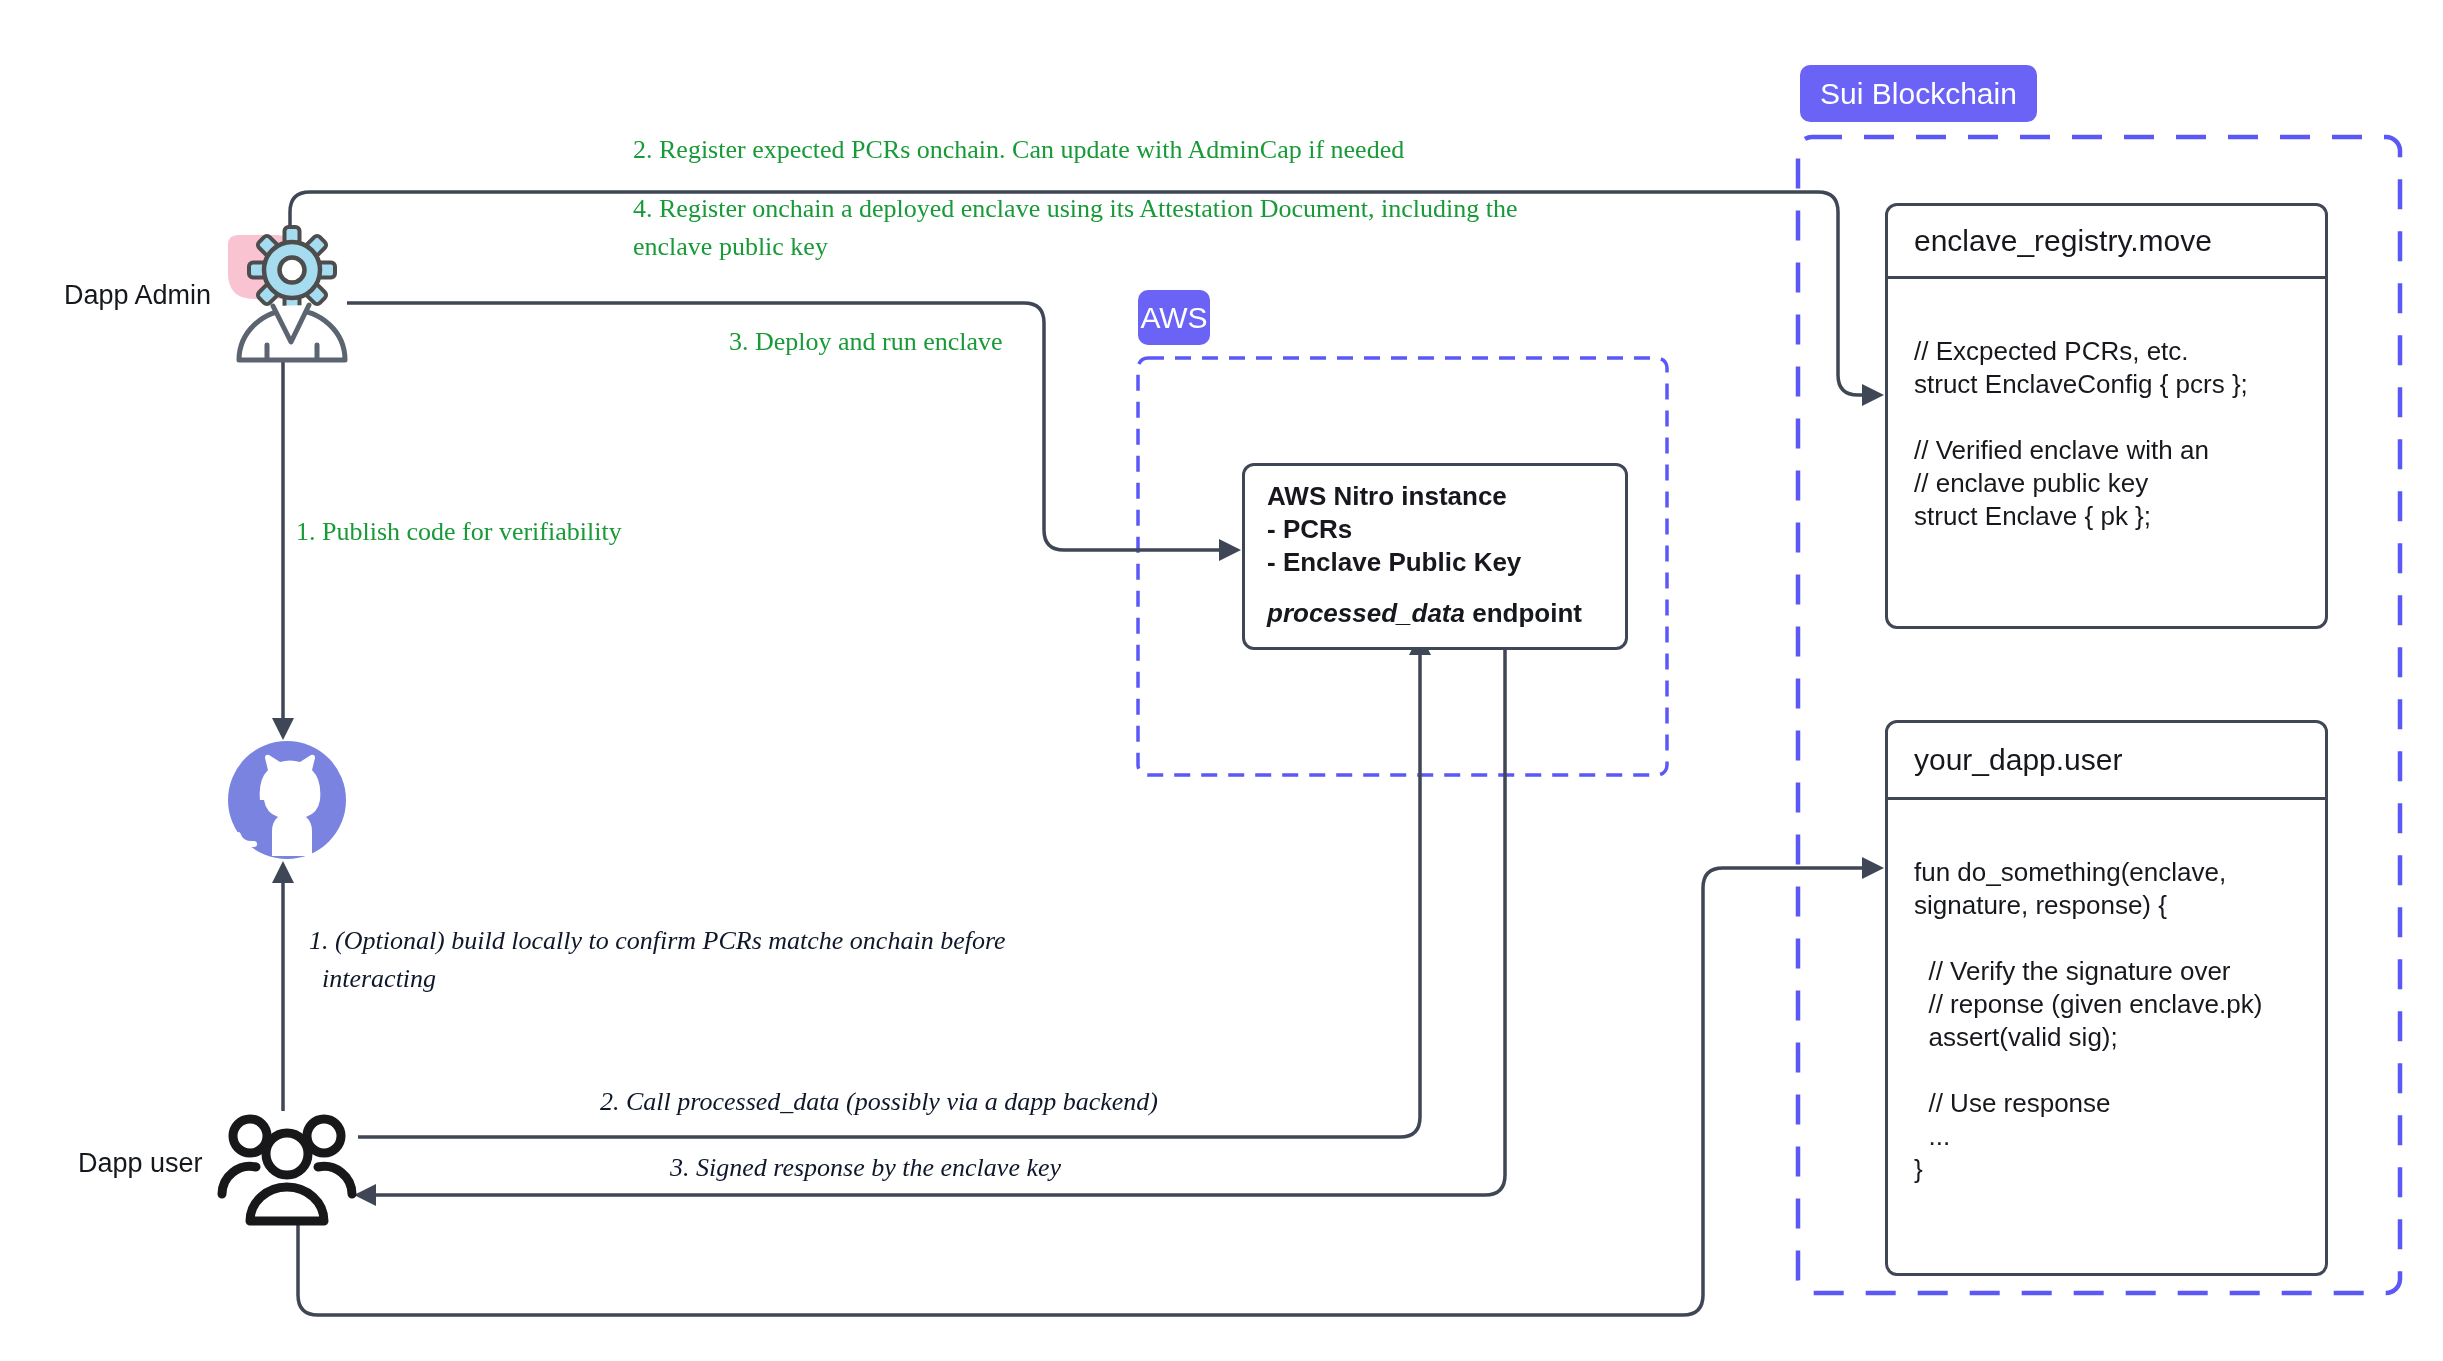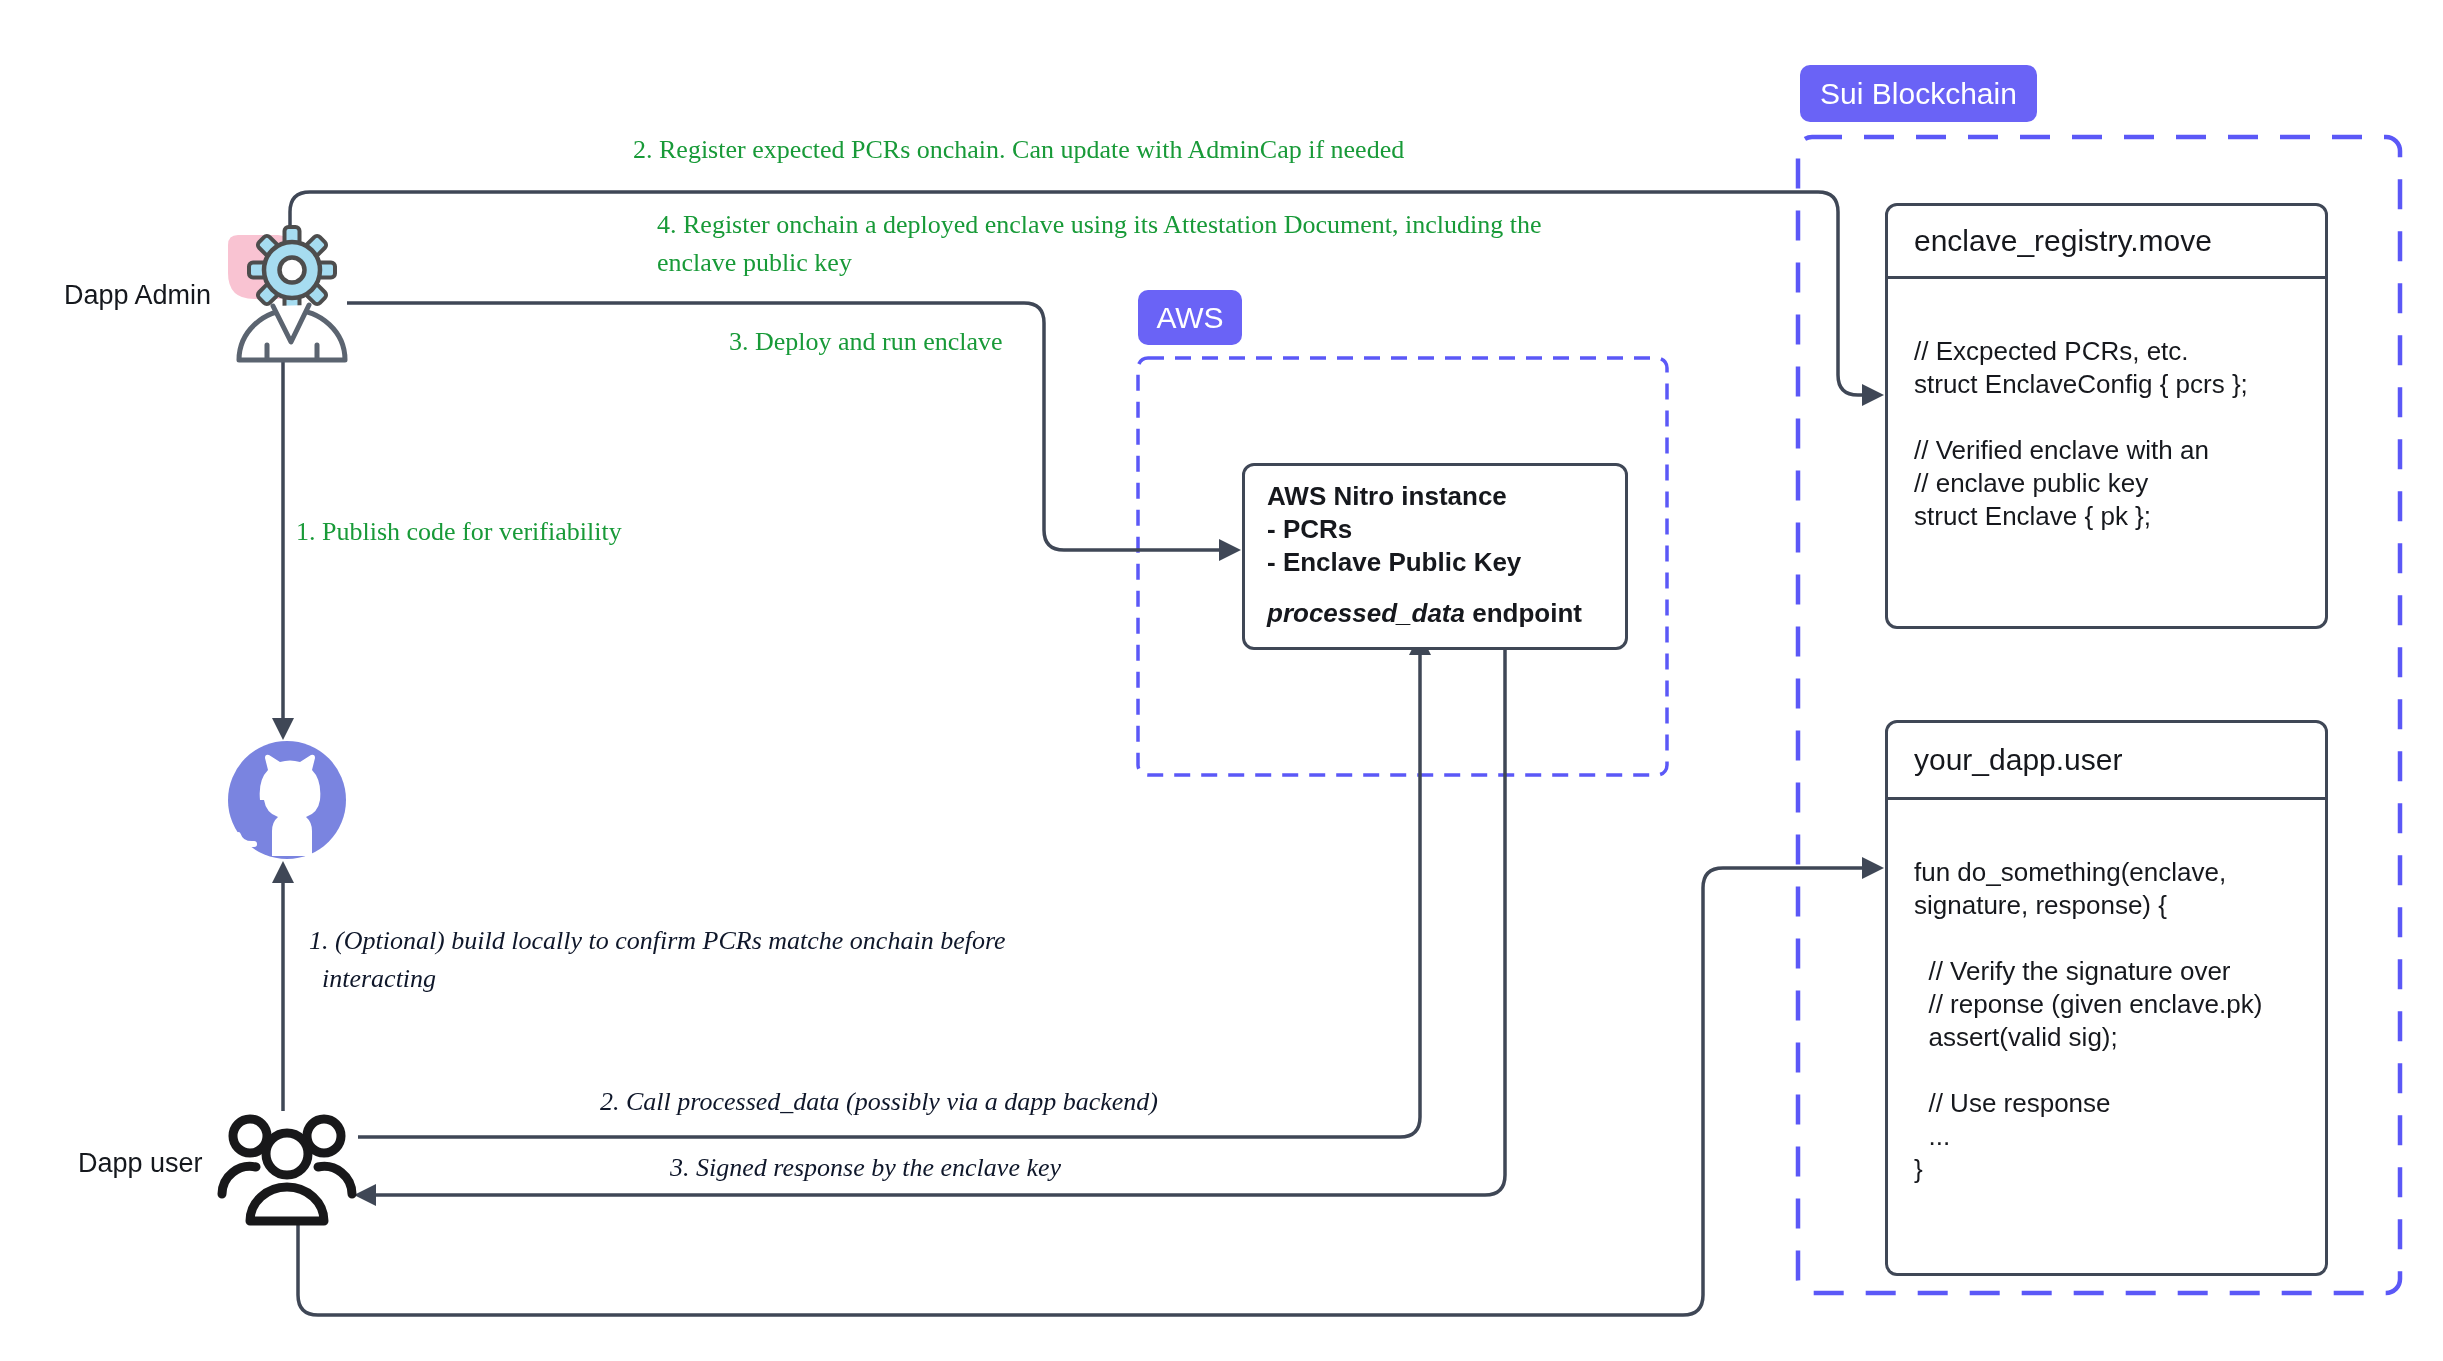--- a/index.html
+++ b/index.html
@@ -92,28 +92,28 @@
     <g stroke="#18181a" stroke-width="9" stroke-linecap="round">
       <circle cx="250" cy="1136" r="17" fill="#ffffff"></circle>
       <circle cx="324" cy="1136" r="17" fill="#ffffff"></circle>
       <path d="M 222 1194 A 28 28 0 0 1 256 1167" fill="none"></path>
       <path d="M 352 1194 A 28 28 0 0 0 318 1167" fill="none"></path>
       <circle cx="287" cy="1154" r="21" fill="#ffffff"></circle>
       <path d="M 250 1221 A 37 34 0 0 1 324 1221 Z" fill="#ffffff" stroke-linejoin="round"></path>
     </g>
   </svg>
 
-  <div class="badge" style="left:1138px;top:290px;width:104px;height:55px;">AWS</div>
+  <div class="badge" style="left:1138px;top:290px;width:72px;height:55px;">AWS</div>
   <div class="badge" style="left:1800px;top:65px;width:237px;height:57px;">Sui Blockchain</div>
 
   <div class="node-label" style="left:44px;top:280px;margin-left:20px;">Dapp Admin</div>
   <div class="node-label" style="left:78px;top:1148px;">Dapp user</div>
 
   <div class="ann green" style="left:633px;top:131px;">2. Register expected PCRs onchain. Can update with AdminCap if needed</div>
-  <div class="ann green" style="left:633px;top:206px;margin-left:24px;">4. Register onchain a deployed enclave using its Attestation Document, including the
+  <div class="ann green" style="left:633px;top:190px;">4. Register onchain a deployed enclave using its Attestation Document, including the
 enclave public key</div>
   <div class="ann green" style="left:729px;top:323px;">3. Deploy and run enclave</div>
   <div class="ann green" style="left:296px;top:513px;">1. Publish code for verifiability</div>
 
   <div class="ann black" style="left:309px;top:922px;">1. (Optional) build locally to confirm PCRs matche onchain before
   interacting</div>
   <div class="ann black" style="left:600px;top:1083px;">2. Call processed_data (possibly via a dapp backend)</div>
   <div class="ann black" style="left:670px;top:1149px;">3. Signed response by the enclave key</div>
 
   <div id="nitro-box" class="codebox" style="left:1242px;top:463px;width:358px;height:167px;font-weight:bold;">

